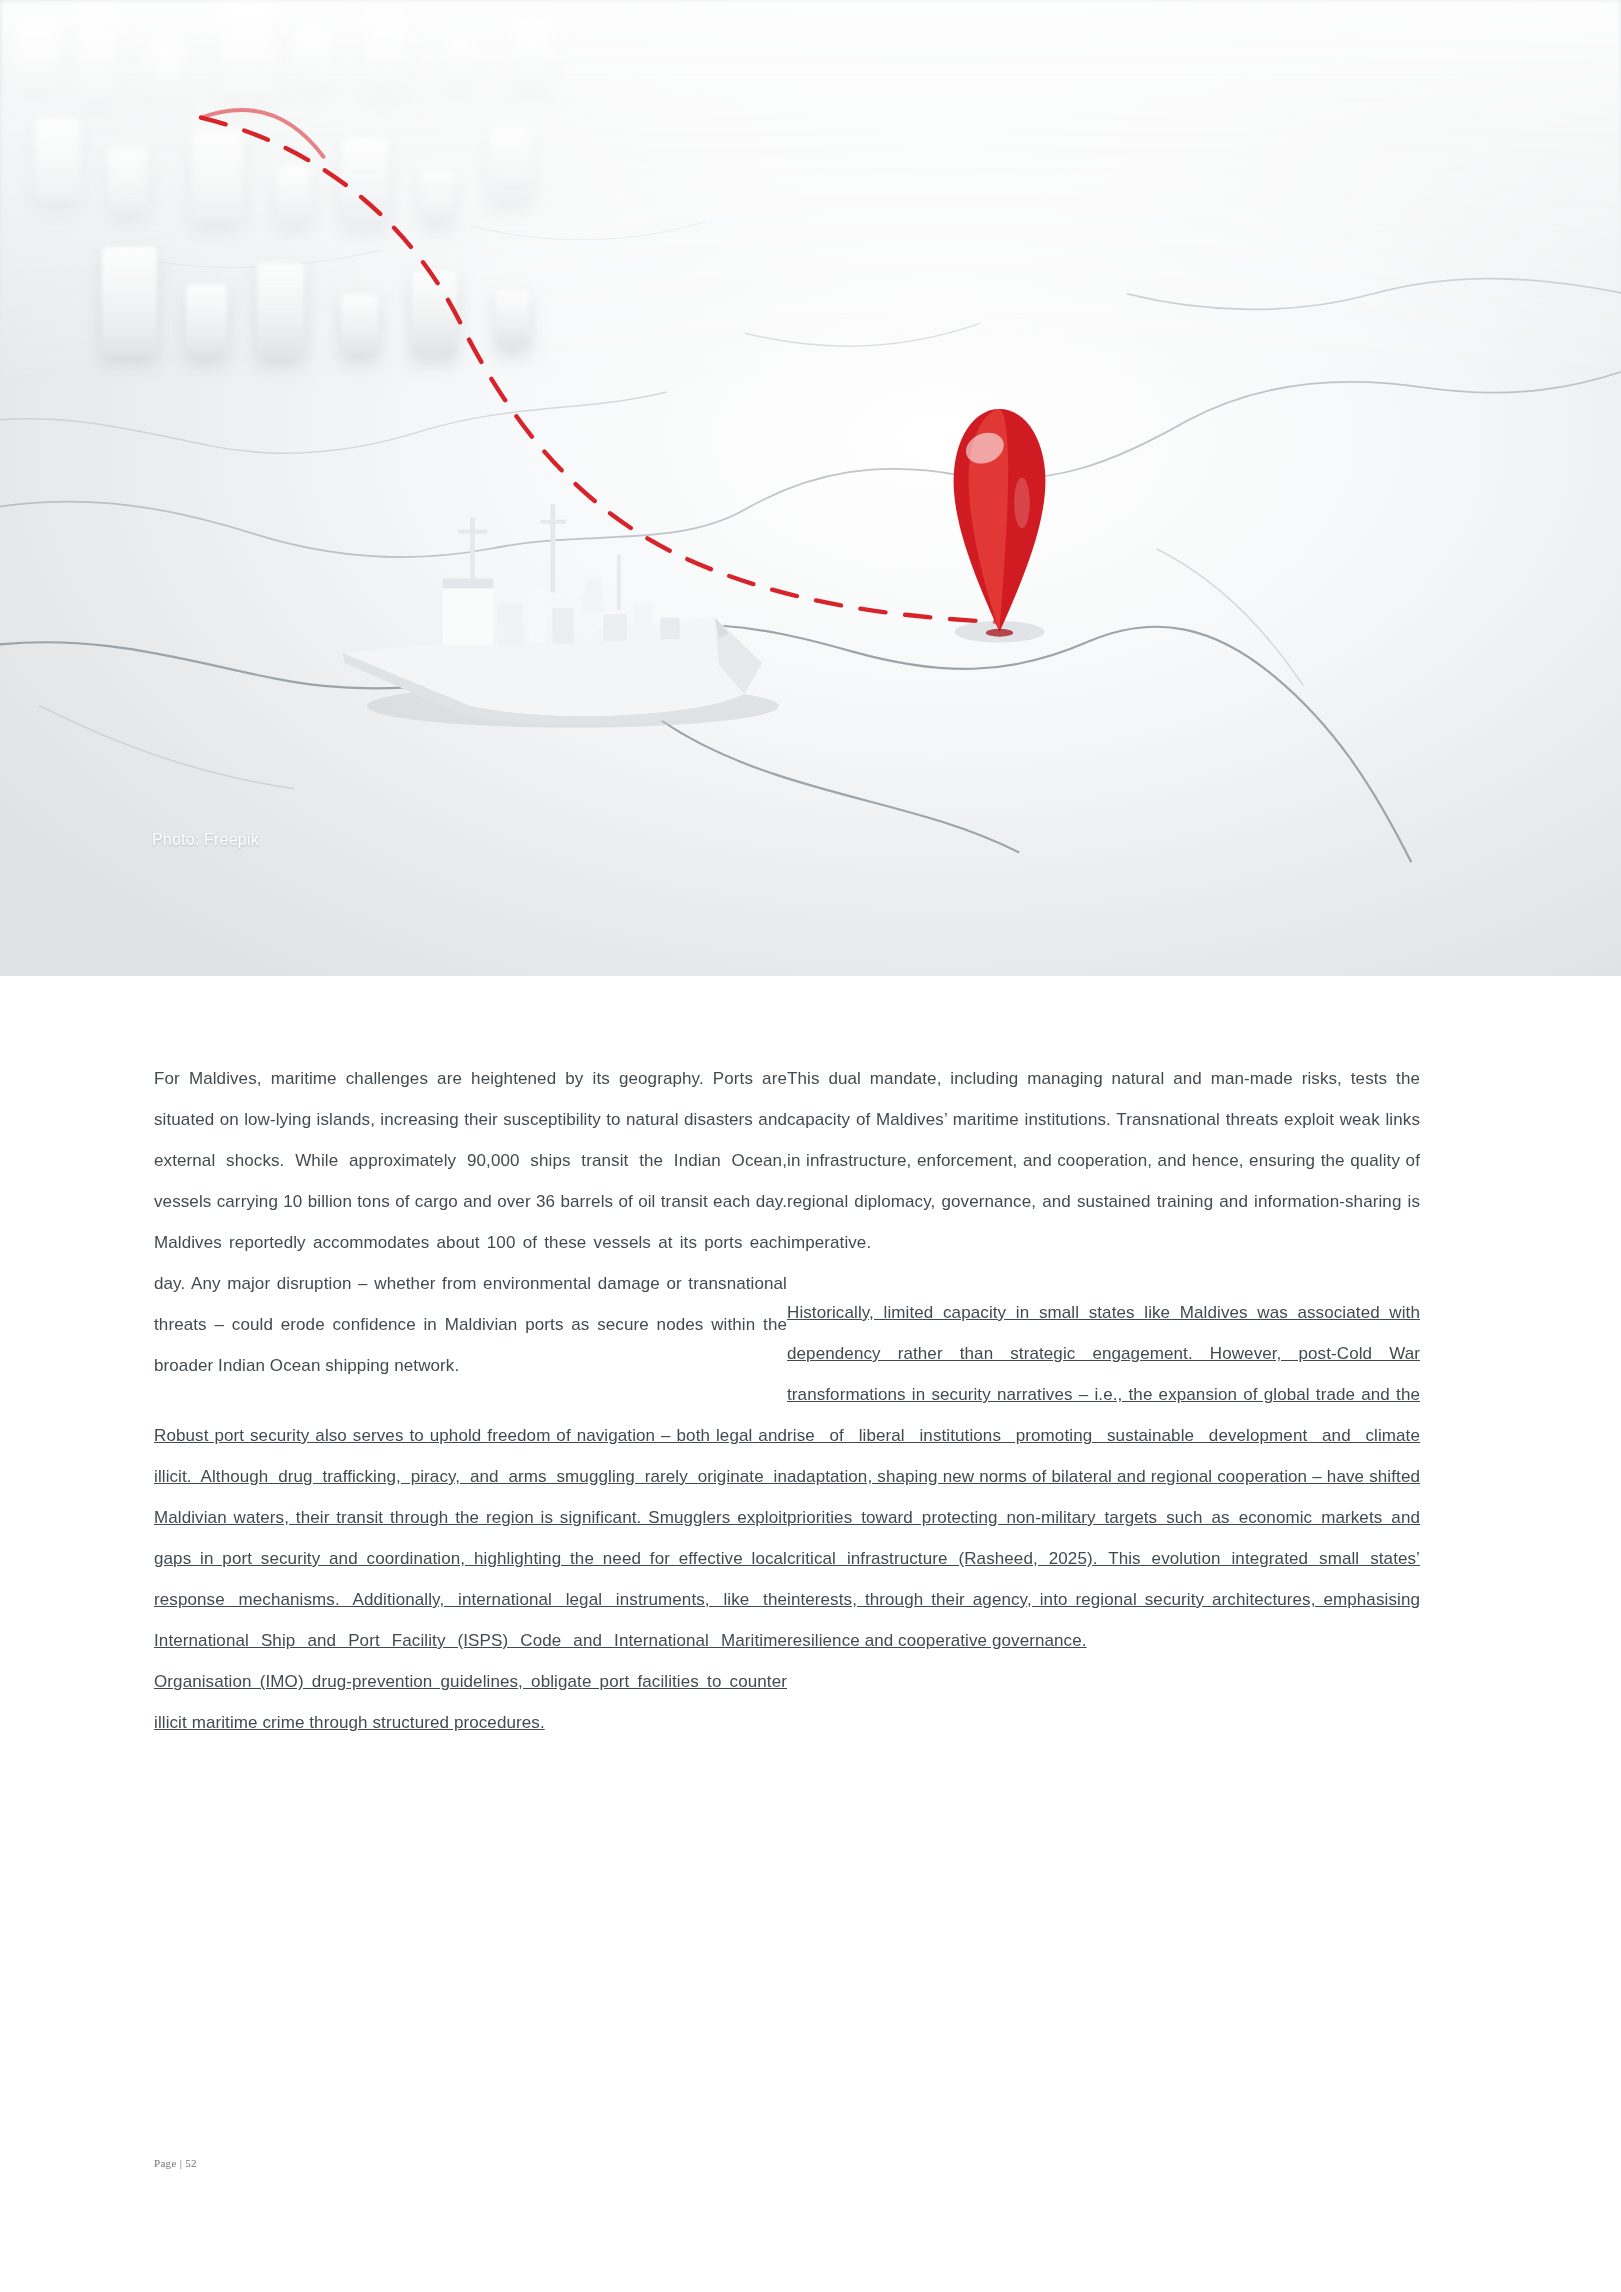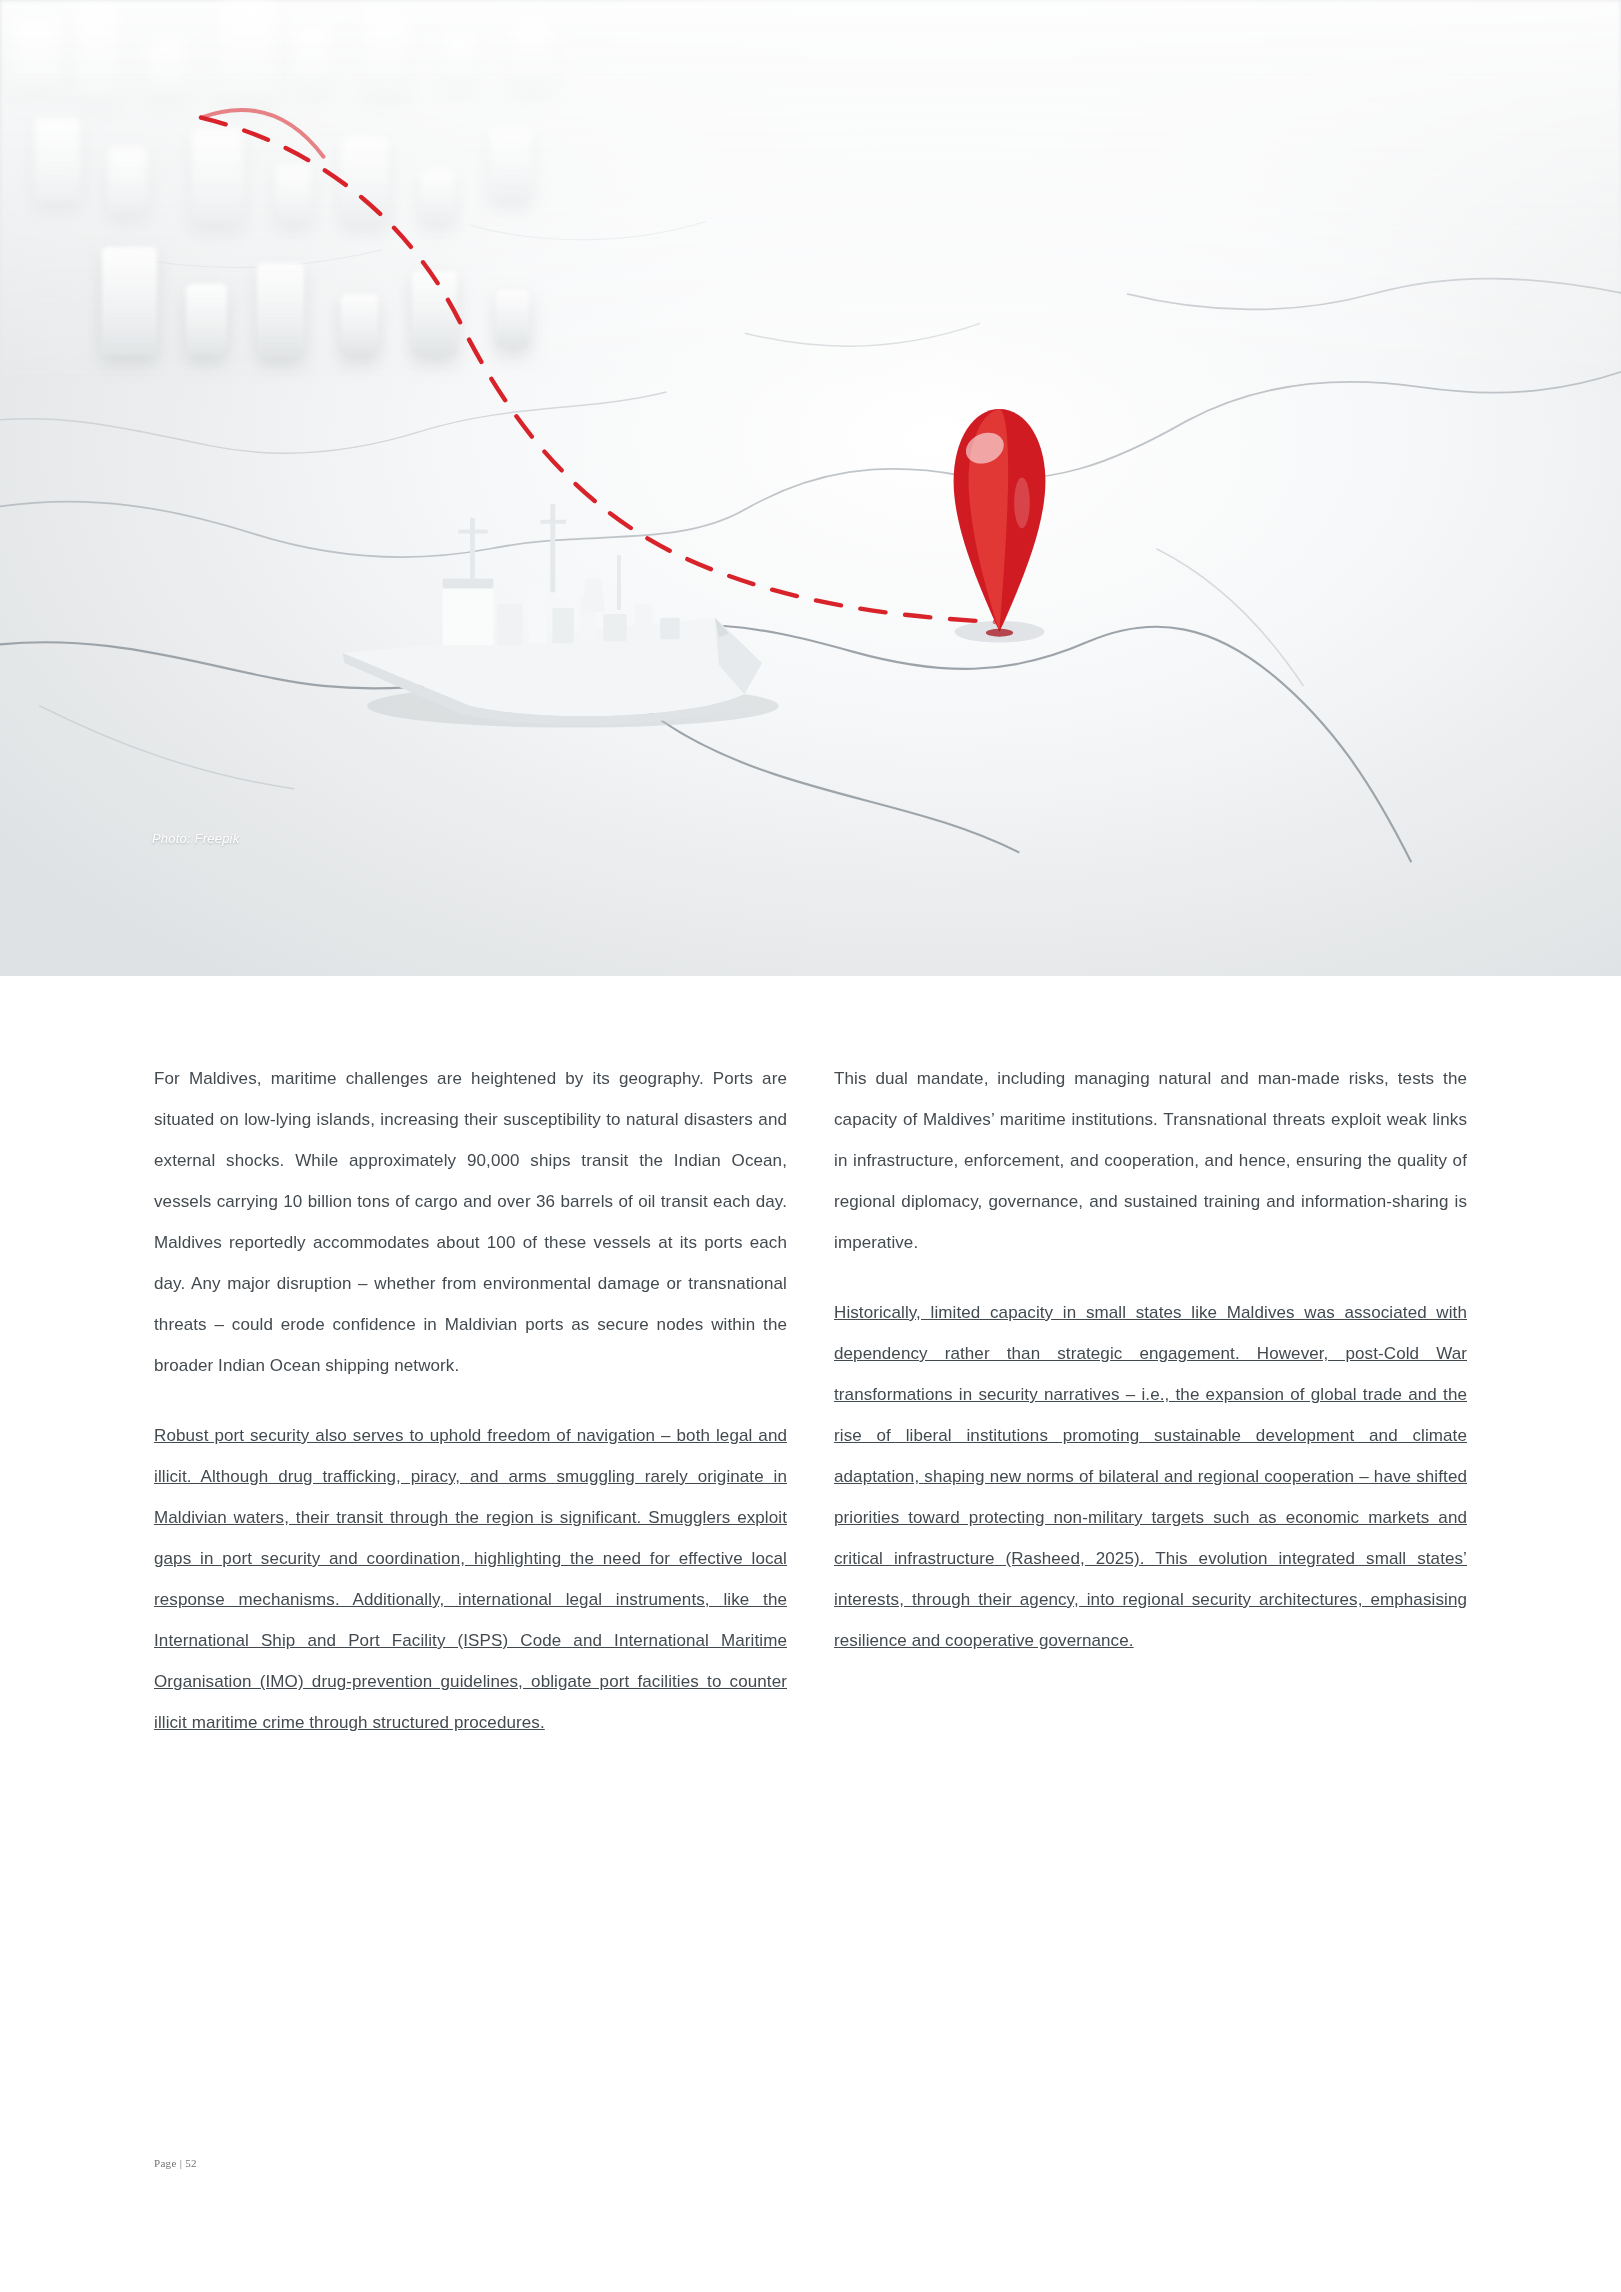--- a/index.html
+++ b/index.html
@@ -76,43 +76,41 @@
     top: 461px;
     width: 490px;
     height: 294px;
   }
   .ship-wrap svg { width: 100%; height: 100%; display: block; }
 
   .photo-credit {
     position: absolute;
     left: 152px;
     top: 831px;
-    font-size: 13px;
-    font-style: italic;
+    font-size: 16px;
     color: #ffffff;
     letter-spacing: 0.2px;
     text-shadow: 0 1px 2px rgba(120,125,130,0.45);
   }
 
   
   .page-body {
     position: absolute;
     left: 0;
     top: 976px;
     width: 1621px;
     height: 1316px;
     background: #ffffff;
   }
   .columns {
     position: absolute;
     left: 154px;
     top: 82px;
     width: 1313px;
     display: flex;
-    gap: 47px;
   }
   .col {
     width: 633px;
   }
   p.body {
     margin: 0 0 29px 0;
     font-size: 17px;
     line-height: 41px;
     color: #434a4f;
     text-align: justify;

